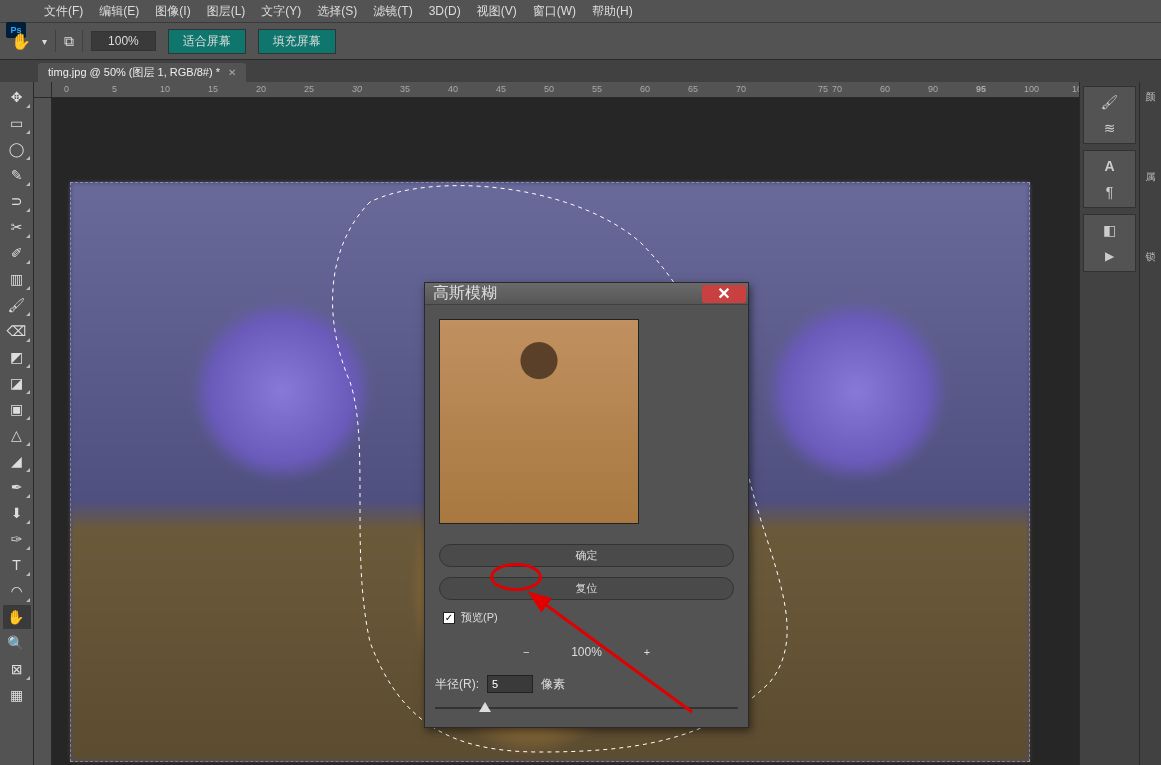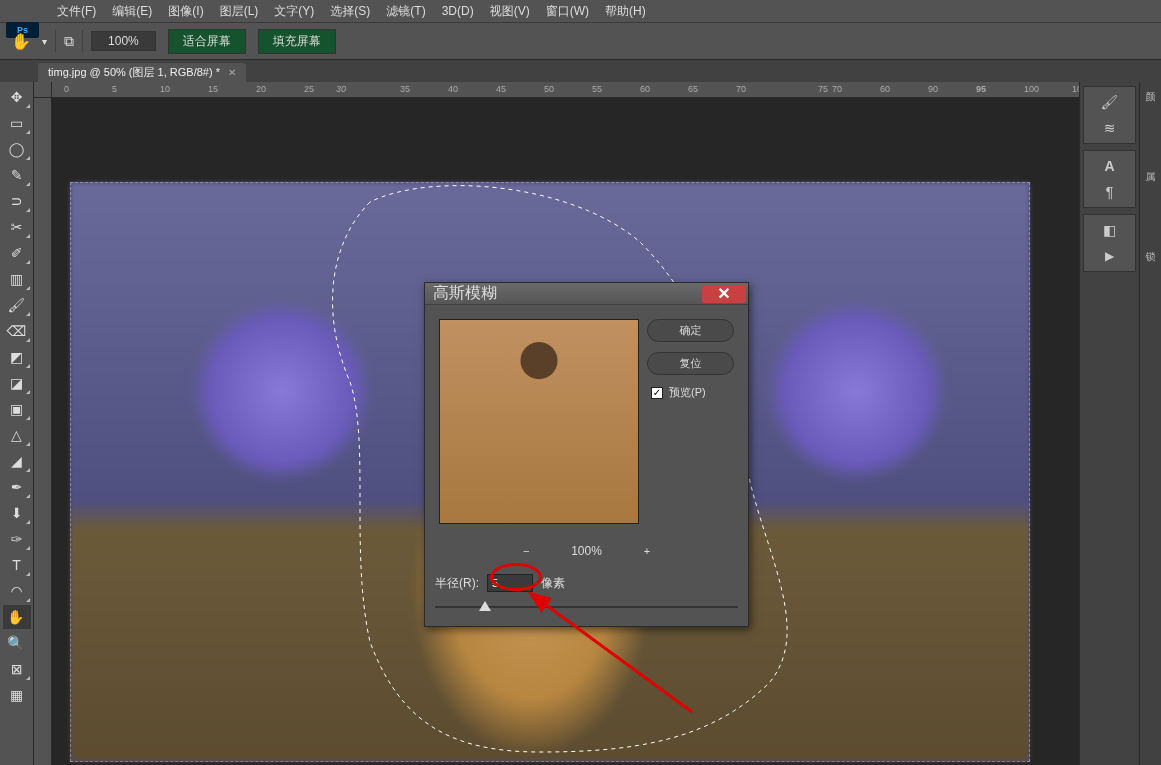--- a/index.html
+++ b/index.html
@@ -1,29 +1,29 @@
 <!DOCTYPE html>
 <html><head>
 <meta charset="utf-8">
 <style>
 * { margin:0; padding:0; box-sizing:border-box; font-family:"Microsoft YaHei",Arial,sans-serif; }
 body { background:#323232; width:1161px; height:765px; overflow:hidden; color:#ddd; font-size:12px; position:relative; }
 
 
 .menubar { height:22px; background:#535353; display:flex; align-items:center; padding:0 6px; gap:4px; }
-.menubar .ps-logo { width:33px; height:16px; background:#001e36; color:#31a8ff; font-size:9px; font-weight:bold; display:flex; align-items:center; justify-content:center; border-radius:2px; margin-right:8px;margin-top:38px; }
+.menubar .ps-logo { width:20px; height:16px; background:#001e36; color:#31a8ff; font-size:9px; font-weight:bold; display:flex; align-items:center; justify-content:center; border-radius:2px; margin-right:8px;margin-top:38px; }
 .menubar .mitem { padding:2px 6px; color:#ddd; cursor:default; }
 
 
 .optionbar { height:38px; background:#535353; border-top:1px solid #3a3a3a; border-bottom:1px solid #2a2a2a; display:flex; align-items:center; padding:0 8px; gap:8px; }
 .optionbar .handtool { width:26px; height:26px; display:flex; align-items:center; justify-content:center; font-size:16px;}
 .optionbar .dd { color:#ddd; font-size:10px; }
 .optionbar .sep { width:1px; height:22px; background:#404040; }
 .optionbar .zoom-box { border:1px solid #333; background:#3a3a3a; padding:2px 16px; }
-.optionbar .btn { border:1px solid #333; background:#14532d; padding:3px 14px; margin-left:4px; }
+.optionbar .btn { border:1px solid #333; background:#0f766e; padding:3px 14px; margin-left:4px; }
 
 
 .doctab-strip { height:22px; background:#414141; display:flex; align-items:flex-end; padding-left:38px; }
 .doctab { background:#535353; padding:2px 10px; border-top-left-radius:3px; border-top-right-radius:3px; font-size:11px; color:#eee; display:flex; gap:8px; align-items:center;}
 .doctab .x { color:#aaa; font-size:10px; }
 
 
 .mainrow { display:flex; height:calc(765px - 22px - 38px - 22px); }
 
 
@@ -48,21 +48,21 @@
   filter:blur(2px);
 }
 .sel-path{ position:absolute; top:100px; left:36px; width:960px; height:580px; pointer-events:none;}
 .sel-path path{ fill:none; stroke:#fff; stroke-width:1; stroke-dasharray:4 4; }
 
 
 .dialog{ position:absolute; left:390px; top:200px; width:325px; background:#535353; border:1px solid #2a2a2a; box-shadow:2px 3px 8px rgba(0,0,0,.5);}
 .dialog .titlebar{ height:22px; background:linear-gradient(#6a6a6a,#565656); display:flex; align-items:center; padding:0 0 0 8px; font-size:16px; border-bottom:1px solid #404040;}
 .dialog .titlebar .spacer{flex:1;}
 .dialog .titlebar .closebtn{ width:44px; height:18px; background:#c84040; color:#fff; display:flex; align-items:center; justify-content:center; border-radius:2px; margin-right:2px; font-weight:bold;}
-.dialog .body{ padding:14px; display:flex; gap:8px;}
+.dialog .body{ padding:14px; display:flex; gap:20px;flex-direction:column;}
 .dialog .preview{ width:200px; height:205px; background:
   radial-gradient(circle at 50% 20%, #5a4028 0 18px, transparent 19px),
   linear-gradient(#c09060,#a87840);
   border:1px solid #222; filter:blur(.5px);}
 .dialog .rightcol{ flex:1; display:flex; flex-direction:column; gap:10px; align-items:stretch;}
 .dialog .rightcol .dbtn{ border:1px solid #333; border-radius:12px; background:#4a4a4a; padding:3px 0; text-align:center; font-size:11px;}
 .dialog .rightcol .chk{ display:flex; align-items:center; gap:6px; font-size:11px; padding-left:4px;}
 .dialog .rightcol .chk .box{ width:12px; height:12px; background:#fff; border:1px solid #222; display:flex; align-items:center; justify-content:center; color:#000; font-size:10px;}
 .dialog .zoomrow{ display:flex; align-items:center; justify-content:center; gap:36px; padding:4px 0 8px;}
 .dialog .zoomrow .zbtn{ width:18px; height:18px; border:1px solid #555; border-radius:50%; display:flex; align-items:center; justify-content:center; font-size:11px; color:#ddd;}
@@ -221,21 +221,21 @@
 
   <div class="canvas-wrap">
     <div class="ruler-corner"></div>
     <div class="ruler-h" id="rulerH">
         <span class="tick" style="left: 12px;">0</span>
         <span class="tick" style="left: 60px;">5</span>
         <span class="tick" style="left: 108px;">10</span>
         <span class="tick" style="left: 156px;">15</span>
         <span class="tick" style="left: 204px;">20</span>
         <span class="tick" style="left: 252px;">25</span>
-        <span class="tick" style="left: 284px; font-style: italic;">30</span>
+        <span class="tick" style="left: 300px; font-style: italic;">30</span>
         <span class="tick" style="left: 348px;">35</span>
         <span class="tick" style="left: 396px;">40</span>
         <span class="tick" style="left: 444px;">45</span>
         <span class="tick" style="left: 492px;">50</span>
         <span class="tick" style="left: 540px;">55</span>
         <span class="tick" style="left: 588px;">60</span>
         <span class="tick" style="left: 636px;">65</span>
         <span class="tick" style="left: 684px;">70</span>
         <span class="tick" style="left: 728px; margin-left: 38px;">75</span>
         <span class="tick" style="left: 780px;">70</span>

